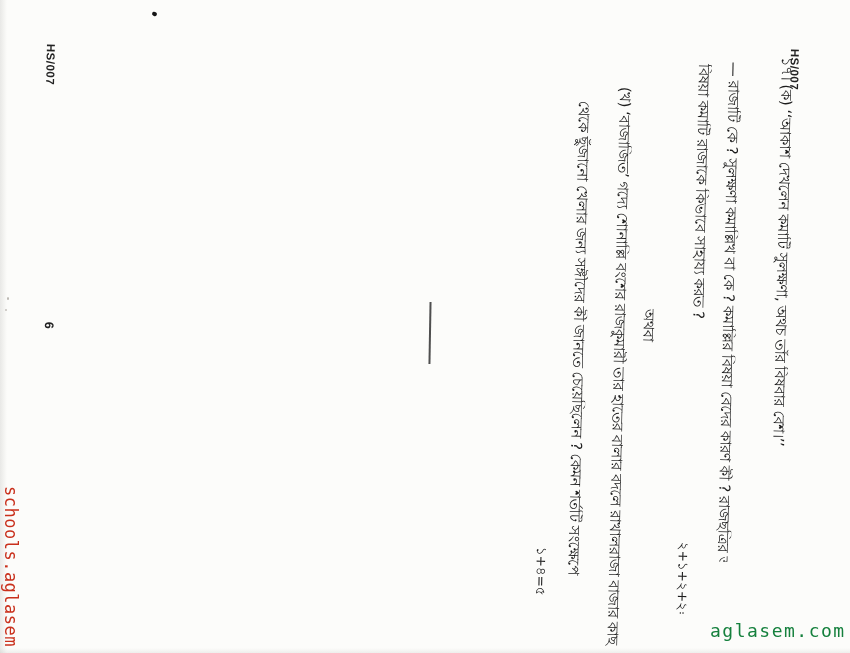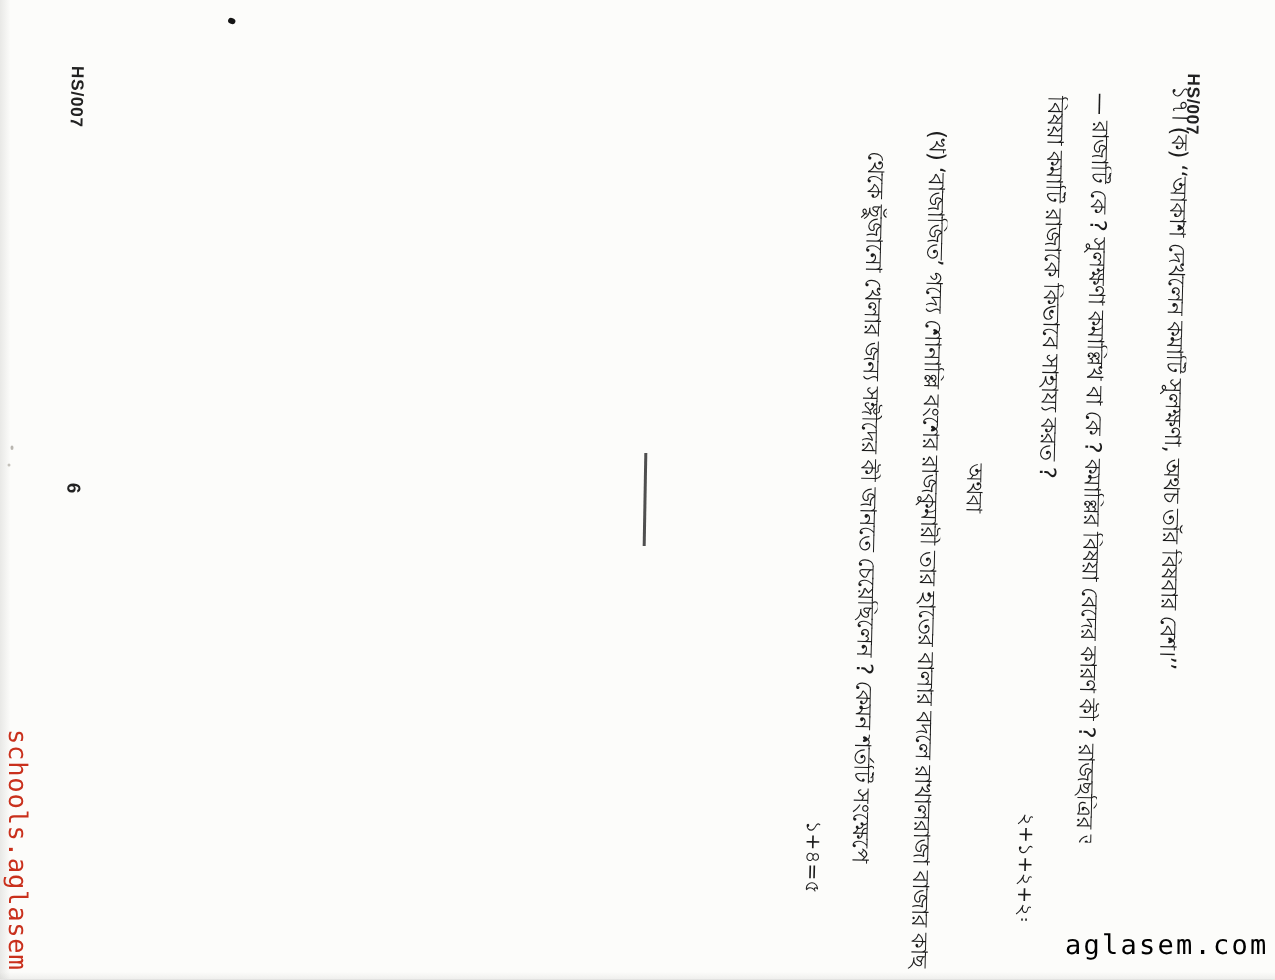--- a/index.html
+++ b/index.html
@@ -27,21 +27,21 @@
     font-size:12.5px;color:#222;}
   .wm-left{
     position:absolute;left:21px;top:486px;width:172px;
     transform-origin:0 0;transform:rotate(90deg);
     font-family:"DejaVu Sans Mono",monospace;font-size:17px;
     letter-spacing:.5px;color:#c9301c;white-space:nowrap;overflow:hidden;
   }
   .wm-bottom{
     position:absolute;left:710px;top:620px;
     font-family:"DejaVu Sans Mono",monospace;font-size:18px;
-    letter-spacing:1.5px;color:#000000;white-space:nowrap;
+    letter-spacing:1.5px;color:#15803d;white-space:nowrap;
   }
   .rule-line{position:absolute;left:429px;top:302px;width:2px;height:62px;
     background:#4f4f4f;transform:rotate(1deg);}
   .speck{position:absolute;background:#151515;border-radius:50%;}
   .speck-a{left:152px;top:12px;width:5px;height:4px;transform:rotate(20deg);}
   .speck-b{left:7px;top:297px;width:2px;height:3px;background:#b9b6b0;}
   .speck-c{left:5px;top:309px;width:2px;height:2px;background:#c4c1bb;}
 </style>
 </head>
 <body>

